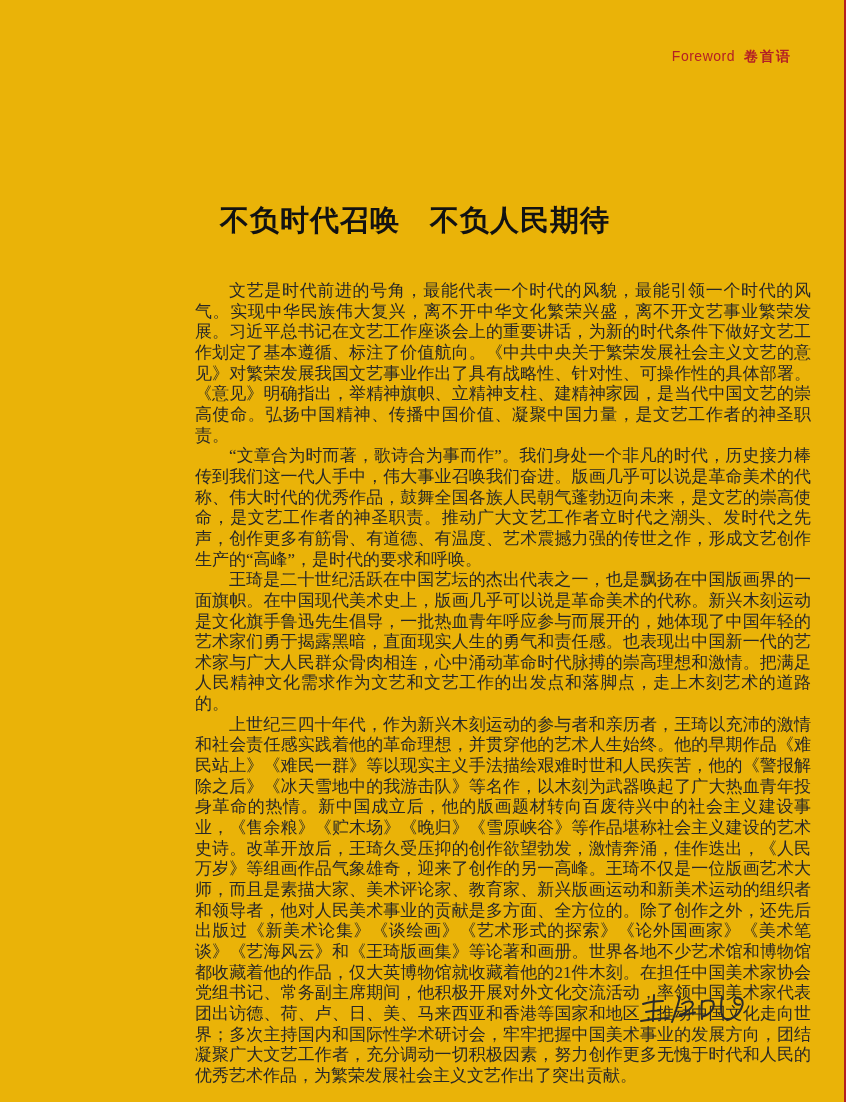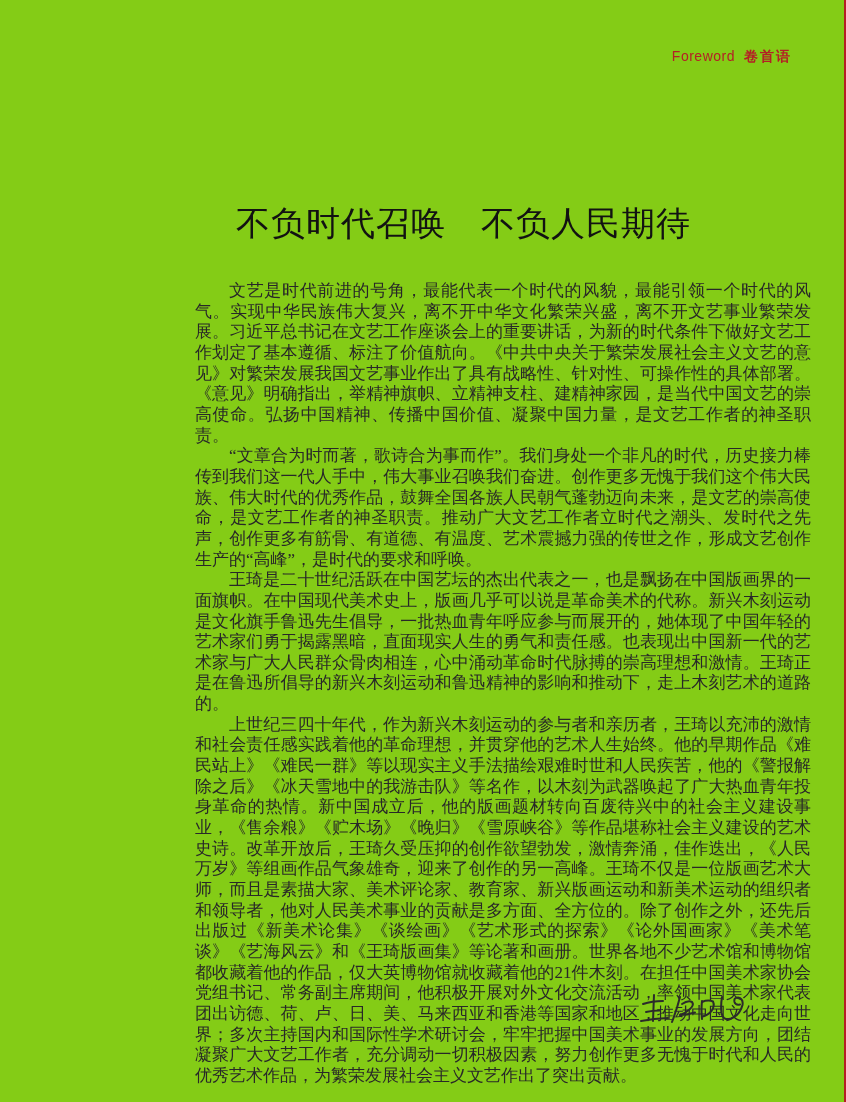--- a/index.html
+++ b/index.html
@@ -11,21 +11,21 @@
     width: 846px;
     height: 1102px;
     position: relative;
     font-family: "Liberation Serif", "DejaVu Serif", serif;
     color: #262626;
     overflow: hidden;
   }
   .page {
     position: absolute;
     inset: 0;
-    background: #84cc16;
+    background: #eab308;
   }
   .red-edge {
     position: absolute;
     top: 0;
     right: 0;
     width: 2px;
     height: 1102px;
     background: #b42025;
   }
   .header {
@@ -39,25 +39,25 @@
     white-space: nowrap;
   }
   .header .zh {
     margin-left: 9px;
     font-weight: bold;
     font-family: "Liberation Serif", "DejaVu Serif", serif;
     letter-spacing: 2px;
   }
   .title {
     position: absolute;
-    left: 236px;
+    left: 220px;
     top: 181px;
-    font-size: 34px;
+    font-size: 29px;
     line-height: 40px;
-    font-weight: normal;
+    font-weight: bold;
     color: #121212;
     letter-spacing: 1px;
     white-space: nowrap;
     font-family: "Liberation Serif", "DejaVu Serif", serif;
   }
   .content {
     position: absolute;
     left: 195px;
     top: 281px;
     width: 616px;
@@ -92,22 +92,22 @@
   <div class="red-edge"></div>
 
   <div class="header">
     <span class="en">Foreword</span><span class="zh">卷首语</span>
   </div>
 
   <h1 class="title">不负时代召唤　不负人民期待</h1>
 
   <div class="content">
     <p>文艺是时代前进的号角，最能代表一个时代的风貌，最能引领一个时代的风气。实现中华民族伟大复兴，离不开中华文化繁荣兴盛，离不开文艺事业繁荣发展。习近平总书记在文艺工作座谈会上的重要讲话，为新的时代条件下做好文艺工作划定了基本遵循、标注了价值航向。《中共中央关于繁荣发展社会主义文艺的意见》对繁荣发展我国文艺事业作出了具有战略性、针对性、可操作性的具体部署。《意见》明确指出，举精神旗帜、立精神支柱、建精神家园，是当代中国文艺的崇高使命。弘扬中国精神、传播中国价值、凝聚中国力量，是文艺工作者的神圣职责。</p>
-    <p>“文章合为时而著，歌诗合为事而作”。我们身处一个非凡的时代，历史接力棒传到我们这一代人手中，伟大事业召唤我们奋进。创作更多无愧于我们这个伟大民族、伟大时代的优秀作品，鼓舞全国各族人民朝气蓬勃迈向未来，是文艺的崇高使命，是文艺工作者的神圣职责。推动广大文艺工作者立时代之潮头、发时代之先声，创作更多有筋骨、有道德、有温度、艺术震撼力强的传世之作，形成文艺创作生产的“高峰”，是时代的要求和呼唤。</p>
-    <p>王琦是二十世纪活跃在中国艺坛的杰出代表之一，也是飘扬在中国版画界的一面旗帜。在中国现代美术史上，版画几乎可以说是革命美术的代称。新兴木刻运动是文化旗手鲁迅先生倡导，一批热血青年呼应参与而展开的，她体现了中国年轻的艺术家们勇于揭露黑暗，直面现实人生的勇气和责任感。也表现出中国新一代的艺术家与广大人民群众骨肉相连，心中涌动革命时代脉搏的崇高理想和激情。王琦正是在鲁迅所倡导的新兴木刻运动和鲁迅精神的影响和推动下，走上木刻艺术的道路的。</p>
+    <p>“文章合为时而著，歌诗合为事而作”。我们身处一个非凡的时代，历史接力棒传到我们这一代人手中，伟大事业召唤我们奋进。版画几乎可以说是革命美术的代称、伟大时代的优秀作品，鼓舞全国各族人民朝气蓬勃迈向未来，是文艺的崇高使命，是文艺工作者的神圣职责。推动广大文艺工作者立时代之潮头、发时代之先声，创作更多有筋骨、有道德、有温度、艺术震撼力强的传世之作，形成文艺创作生产的“高峰”，是时代的要求和呼唤。</p>
+    <p>王琦是二十世纪活跃在中国艺坛的杰出代表之一，也是飘扬在中国版画界的一面旗帜。在中国现代美术史上，版画几乎可以说是革命美术的代称。新兴木刻运动是文化旗手鲁迅先生倡导，一批热血青年呼应参与而展开的，她体现了中国年轻的艺术家们勇于揭露黑暗，直面现实人生的勇气和责任感。也表现出中国新一代的艺术家与广大人民群众骨肉相连，心中涌动革命时代脉搏的崇高理想和激情。把满足人民精神文化需求作为文艺和文艺工作的出发点和落脚点，走上木刻艺术的道路的。</p>
     <p>上世纪三四十年代，作为新兴木刻运动的参与者和亲历者，王琦以充沛的激情和社会责任感实践着他的革命理想，并贯穿他的艺术人生始终。他的早期作品《难民站上》《难民一群》等以现实主义手法描绘艰难时世和人民疾苦，他的《警报解除之后》《冰天雪地中的我游击队》等名作，以木刻为武器唤起了广大热血青年投身革命的热情。新中国成立后，他的版画题材转向百废待兴中的社会主义建设事业，《售余粮》《贮木场》《晚归》《雪原峡谷》等作品堪称社会主义建设的艺术史诗。改革开放后，王琦久受压抑的创作欲望勃发，激情奔涌，佳作迭出，《人民万岁》等组画作品气象雄奇，迎来了创作的另一高峰。王琦不仅是一位版画艺术大师，而且是素描大家、美术评论家、教育家、新兴版画运动和新美术运动的组织者和领导者，他对人民美术事业的贡献是多方面、全方位的。除了创作之外，还先后出版过《新美术论集》《谈绘画》《艺术形式的探索》《论外国画家》《美术笔谈》《艺海风云》和《王琦版画集》等论著和画册。世界各地不少艺术馆和博物馆都收藏着他的作品，仅大英博物馆就收藏着他的21件木刻。在担任中国美术家协会党组书记、常务副主席期间，他积极开展对外文化交流活动，率领中国美术家代表团出访德、荷、卢、日、美、马来西亚和香港等国家和地区，推动中国文化走向世界；多次主持国内和国际性学术研讨会，牢牢把握中国美术事业的发展方向，团结凝聚广大文艺工作者，充分调动一切积极因素，努力创作更多无愧于时代和人民的优秀艺术作品，为繁荣发展社会主义文艺作出了突出贡献。</p>
   </div>
 
   <div class="signature">
     <svg viewBox="0 0 116 56" xmlns="http://www.w3.org/2000/svg" aria-hidden="true">
       <g fill="none" stroke="#2b2b2b" stroke-width="2" stroke-linecap="round" stroke-linejoin="round">
 
         <path d="M7 16 Q16 13 27 13"></path>
         <path d="M10 24 Q16 22.5 24 22.5"></path>
         <path d="M5 33 Q18 30.5 32 30"></path>

